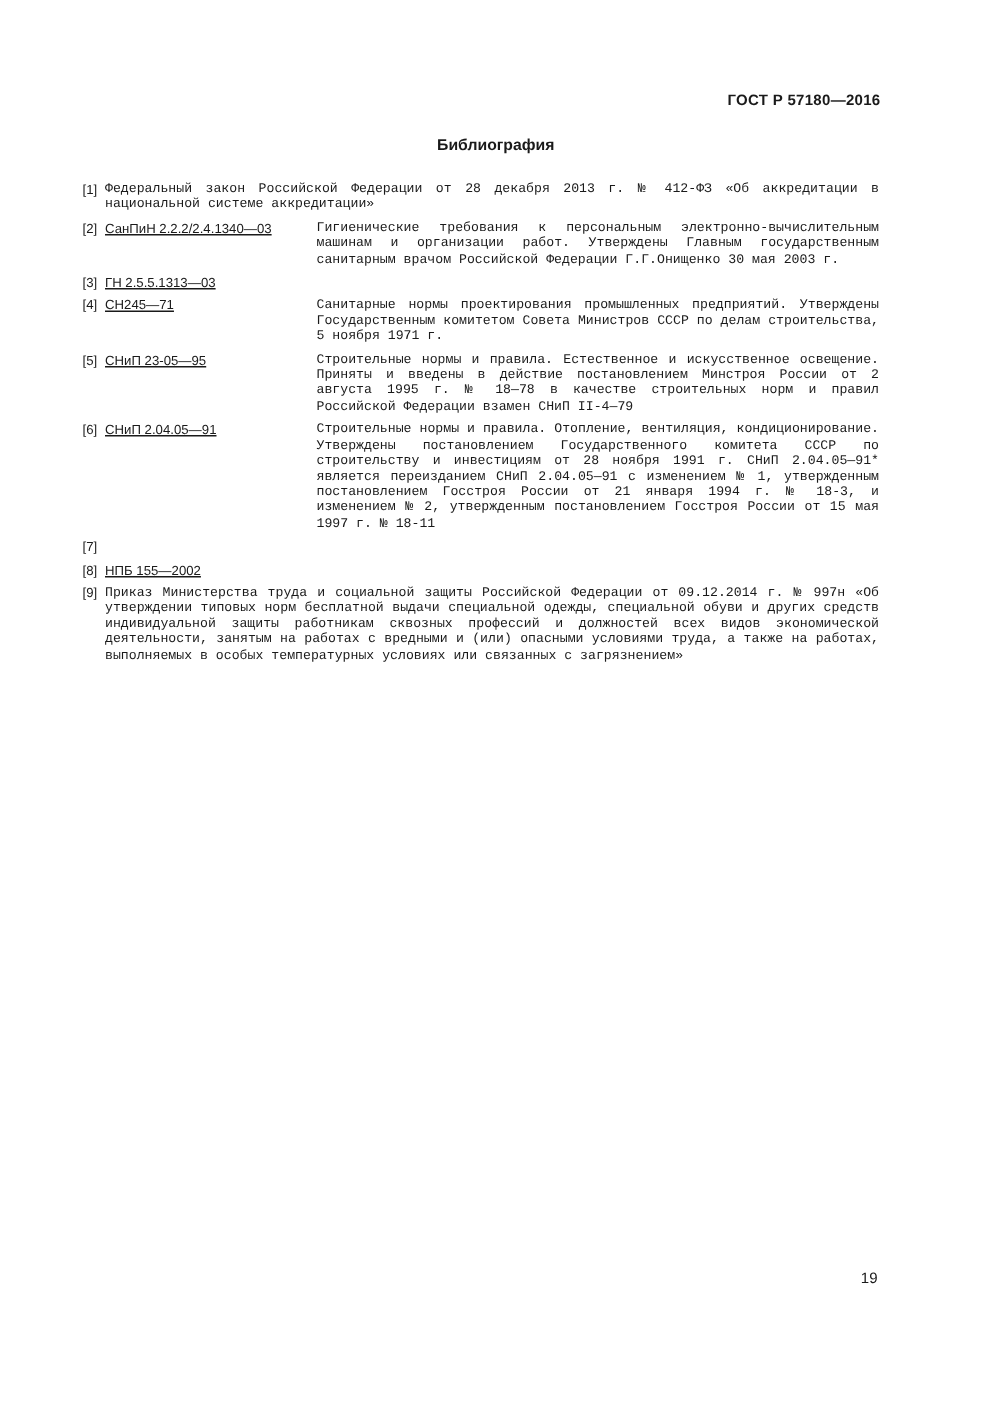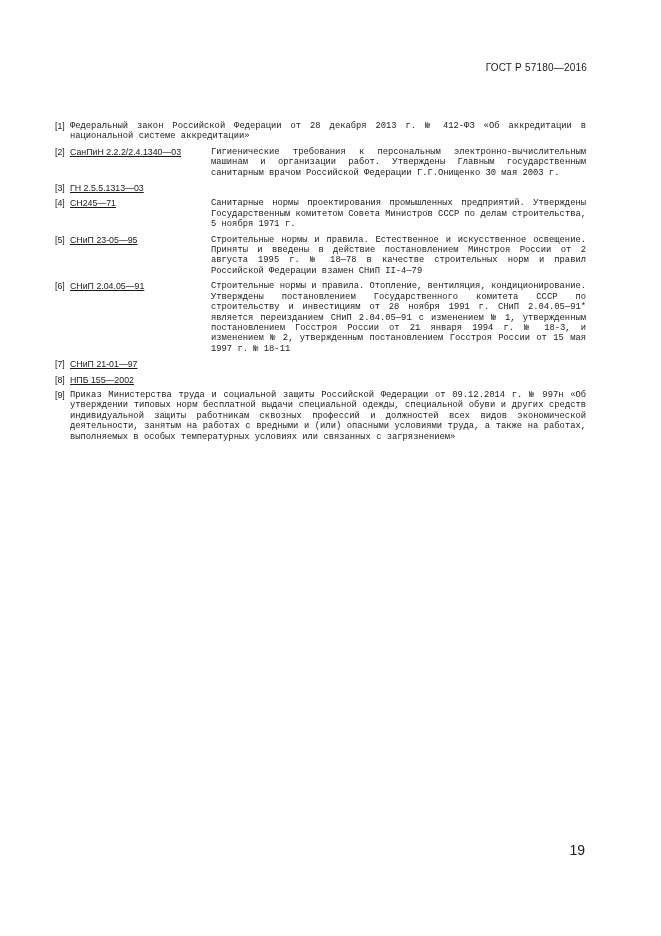--- a/index.html
+++ b/index.html
@@ -14,21 +14,21 @@
     background: #ffffff;
     font-family: "Liberation Sans", sans-serif;
     color: #1a1a1a;
     overflow: hidden;
   }
   .doc-code {
     position: absolute;
     top: 62px;
     right: 74px;
     font-size: 10px;
-    font-weight: normal;
+    font-weight: bold;
     letter-spacing: 0.2px;
   }
   .title {
     position: absolute;
     top: 91px;
     left: 0;
     width: 100%;
     text-align: center;
     font-size: 10.5px;
     font-weight: bold;
@@ -59,30 +59,31 @@
     text-decoration: underline;
   }
   .ref .text {
     text-align: justify;
     font-family: Liberation Mono, monospace;
   }
   .page-number {
     position: absolute;
     bottom: 78px;
     right: 76px;
-    font-size: 14px;
+    font-size: 10px;
   }
 </style>
 </head>
 <body>
 
 <div class="page">
 
   <div class="doc-code">ГОСТ Р 57180—2016</div>
 
+  <div class="title">Библиография</div>
 
   <div class="refs">
 
     <div class="ref fullwidth">
       <span class="num">[1]</span>
       <span class="text">Федеральный закон Российской Федерации от 28 декабря 2013 г. № 412-ФЗ «Об аккредитации в национальной системе аккредитации»</span>
     </div>
 
     <div class="ref">
       <span class="num">[2]</span>
@@ -108,21 +109,20 @@
     </div>
 
     <div class="ref">
       <span class="num">[6]</span>
       <span class="code">СНиП 2.04.05—91</span>
       <span class="text">Строительные нормы и правила. Отопление, вентиляция, кондиционирование. Утверждены постановлением Государственного комитета СССР по строительству и инвестициям от 28 ноября 1991 г. СНиП 2.04.05—91* является переизданием СНиП 2.04.05—91 с изменением № 1, утвержденным постановлением Госстроя России от 21 января 1994 г. № 18-3, и изменением № 2, утвержденным постановлением Госстроя России от 15 мая 1997 г. № 18-11</span>
     </div>
 
     <div class="ref">
       <span class="num">[7]</span>
-      <span class="code">СНиП 21-01—97</span>
     </div>
 
     <div class="ref">
       <span class="num">[8]</span>
       <span class="code">НПБ 155—2002</span>
     </div>
 
     <div class="ref fullwidth">
       <span class="num">[9]</span>
       <span class="text">Приказ Министерства труда и социальной защиты Российской Федерации от 09.12.2014 г. № 997н «Об утверждении типовых норм бесплатной выдачи специальной одежды, специальной обуви и других средств индивидуальной защиты работникам сквозных профессий и должностей всех видов экономической деятельности, занятым на работах с вредными и (или) опасными условиями труда, а также на работах, выполняемых в особых температурных условиях или связанных с загрязнением»</span>

